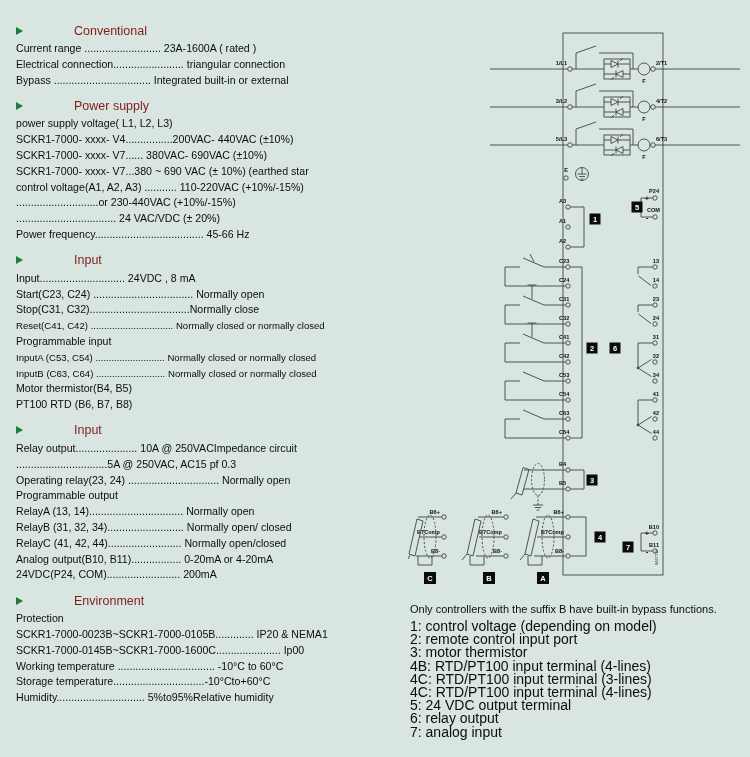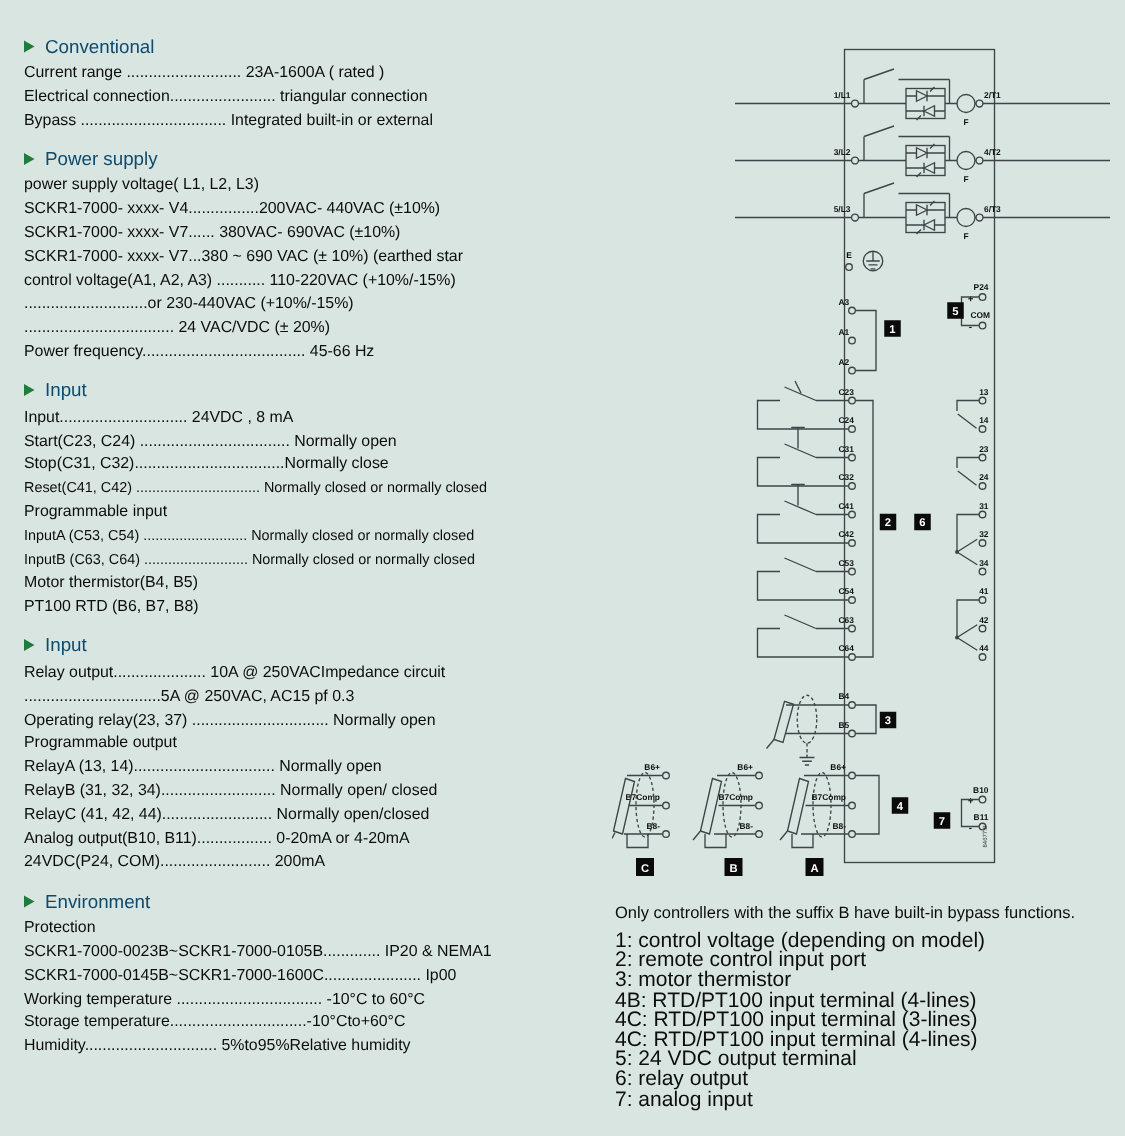--- a/index.html
+++ b/index.html
@@ -1,21 +1,21 @@
 <!DOCTYPE html>
 <html><head>
 <meta charset="utf-8">
 <style>
   html,body{margin:0;padding:0;}
   body{width:750px;height:757px;background:#d8e5e0;font-family:"Liberation Sans",sans-serif;color:#0d0d0d;position:relative;overflow:hidden;}
   .specs{position:absolute;left:16px;top:22px;width:400px;}
   .sec{margin-bottom:9px;}
   .sec-h{display:flex;align-items:center;gap:7px;height:17px;margin-bottom:2px;}
   .arrow{width:0;height:0;border-left:7px solid #1f7c3d;border-top:4px solid transparent;border-bottom:4px solid transparent;display:inline-block;}
-  .sec-t{font-size:12.5px;color:#0c4a6e;}
+  .sec-t{font-size:12.5px;color:#7f1d1d;margin-left:44px;}
   .line{font-size:10.6px;line-height:15.8px;white-space:nowrap;color:#0d0d0d;}
   .line.xs{font-size:9.6px;}
   .notes{position:absolute;left:410px;top:603px;width:338px;}
   .notes-intro{font-size:11px;line-height:13px;margin-bottom:4px;}
   .note-item{font-size:14px;line-height:13.2px;}
   svg{position:absolute;left:408px;top:18px;}
   .w{stroke:#3e4447;stroke-width:0.9;fill:none;}
   .box{fill:#d8e5e0;stroke:#3e4447;stroke-width:0.9;}
   .node{fill:#d8e5e0;stroke:#3e4447;stroke-width:0.9;}
   .tri{fill:none;stroke:#3e4447;stroke-width:0.9;}
@@ -73,21 +73,21 @@
     <div class="line">PT100 RTD (B6, B7, B8)</div>
   </div>
 
   <div class="sec">
     <div class="sec-h">
         <span class="arrow"></span>
         <span class="sec-t">Input</span>
       </div>
     <div class="line">Relay output..................... 10A @ 250VACImpedance circuit</div>
     <div class="line">...............................5A @ 250VAC, AC15 pf 0.3</div>
-    <div class="line">Operating relay(23, 37)  ............................... Normally open</div>
+    <div class="line">Operating relay(23, 24)  ............................... Normally open</div>
     <div class="line">Programmable output</div>
     <div class="line">RelayA (13, 14)................................ Normally open</div>
     <div class="line">RelayB (31, 32, 34).......................... Normally open/ closed</div>
     <div class="line">RelayC (41, 42, 44)......................... Normally open/closed</div>
     <div class="line">Analog output(B10, B11)................. 0-20mA or 4-20mA</div>
     <div class="line">24VDC(P24, COM)......................... 200mA</div>
   </div>
 
   <div class="sec">
     <div class="sec-h">

